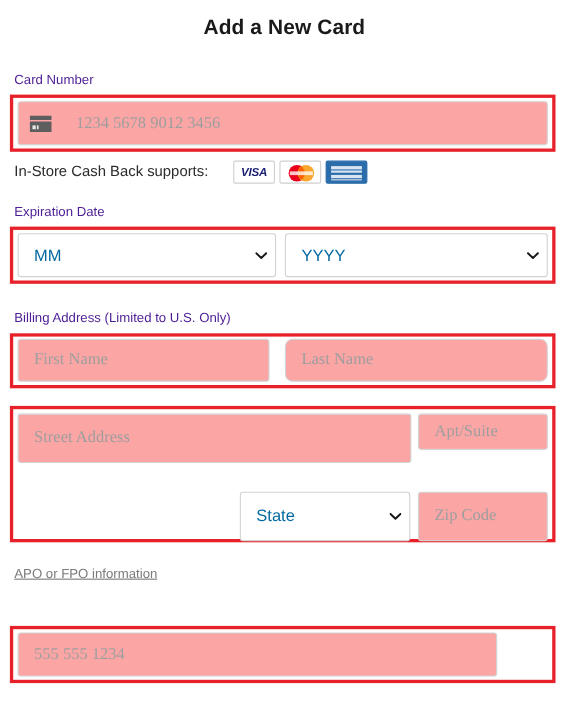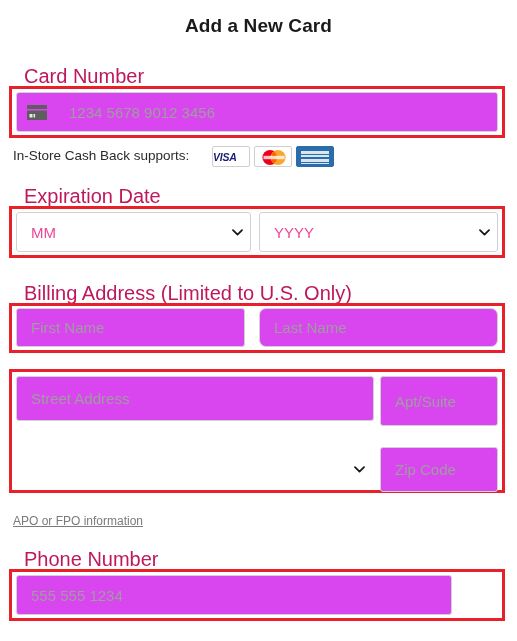--- a/index.html
+++ b/index.html
@@ -30,56 +30,56 @@
     text-align: center;
     font-size: 19px;
     font-weight: bold;
     color: #1a1a1a;
     letter-spacing: 0.1px;
   }
 
   
   .field-label {
     position: absolute;
-    left: 24px;
-    font-size: 20px;
-    color: #be185d;
+    left: 13px;
+    font-size: 12px;
+    color: #4c1d95;
     white-space: nowrap;
   }
 
   
   .redbox {
     position: absolute;
     border: 3px solid #e8202a;
     background: transparent;
     pointer-events: none;
   }
 
   
   .tinput {
     position: absolute;
     border: 1px solid #d2d2d2;
     border-radius: 3px;
-    background: #d946ef;
-    font-family: Liberation Sans, sans-serif;
+    background: #fca5a5;
+    font-family: Liberation Serif, serif;
     font-size: 15px;
     color: #303030;
     padding: 0 14px;
     outline: none;
   }
   .tinput::placeholder { color: #9e9e9e; opacity: 1; }
 
   .tselect {
     position: absolute;
     border: 1px solid #d2d2d2;
     border-radius: 3px;
     background: #ffffff;
     font-family: "Liberation Sans", sans-serif;
     font-size: 15px;
-    color: #ec4899;
+    color: #0369a1;
     padding: 0 36px 0 14px;
     outline: none;
     -webkit-appearance: none;
     -moz-appearance: none;
     appearance: none;
   }
   .caret {
     position: absolute;
     width: 11px;
     height: 7px;
@@ -115,21 +115,21 @@
     height: 21px;
     border-radius: 2px;
   }
   .logo-visa {
     left: 212px;
     width: 38px;
     background: #ffffff;
     border: 1px solid #cfcfcf;
     display: flex;
     align-items: center;
-    justify-content: flex-start;
+    justify-content: center;
   }
   .logo-visa span {
     font-family: "Liberation Sans", sans-serif;
     font-size: 10.5px;
     font-weight: bold;
     font-style: italic;
     color: #1a1f71;
     letter-spacing: -0.2px;
   }
   .logo-mc {
@@ -244,32 +244,34 @@
   <div class="redbox" style="left:9px; top:303px; width:496px; height:50px;"></div>
 
   <input class="tinput" style="left: 16px; top: 308px; width: 229px; height: 39px;" placeholder="First Name">
 
   <input class="tinput" style="left: 259px; top: 308px; width: 239px; height: 39px; border-radius: 7px;" placeholder="Last Name">
 
   <div class="redbox" style="left:9px; top:369px; width:496px; height:124px;"></div>
 
   <input class="tinput" style="left: 16px; top: 376px; width: 358px; height: 45px;" placeholder="Street Address">
 
-  <input class="tinput" style="left: 380px; top: 376px; width: 118px; height: 50px;" placeholder="Apt/Suite">
-
-
+  <input class="tinput" style="left: 380px; top: 376px; width: 118px; height: 33px;" placeholder="Apt/Suite">
+
+
+  <select class="tselect" style="left:218px; top:447px; width:155px; height:45px;">
+    <option>State</option>
+  </select>
   <div class="caret" style="left:354px; top:466px;">
     <svg viewBox="0 0 11 7">
         <path d="M1 1.2 L5.5 5.6 L10 1.2" stroke="#1a1a1a" stroke-width="1.8" fill="none" stroke-linecap="round" stroke-linejoin="round"></path>
       </svg>
   </div>
 
   <input class="tinput" style="left: 380px; top: 447px; width: 118px; height: 45px;" placeholder="Zip Code">
 
   <a class="apo-link">APO or FPO information</a>
 
-  <div class="field-label" style="top:548px;">Phone Number</div>
 
   <div class="redbox" style="left:9px; top:569px; width:496px; height:52px;"></div>
 
   <input class="tinput" style="left: 16px; top: 575px; width: 436px; height: 40px;" placeholder="555 555 1234">
 
 </div>
 
 </body></html>

